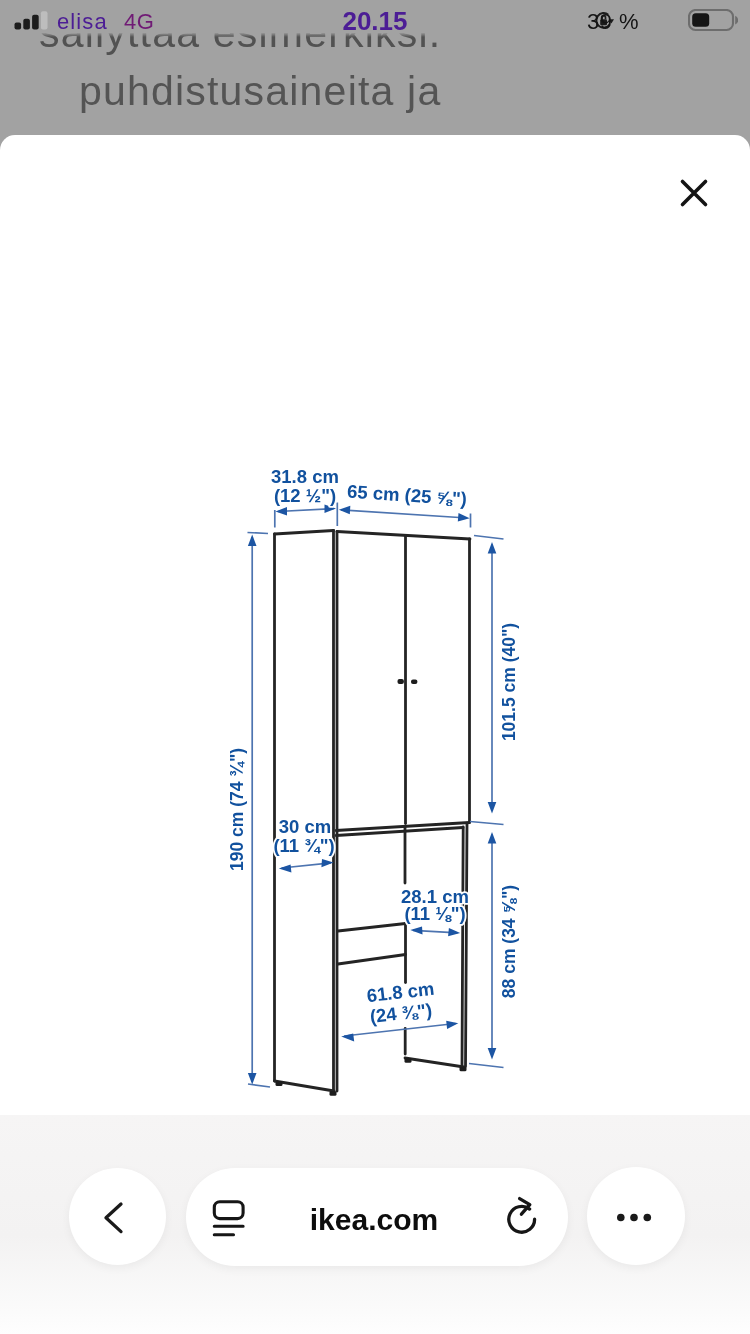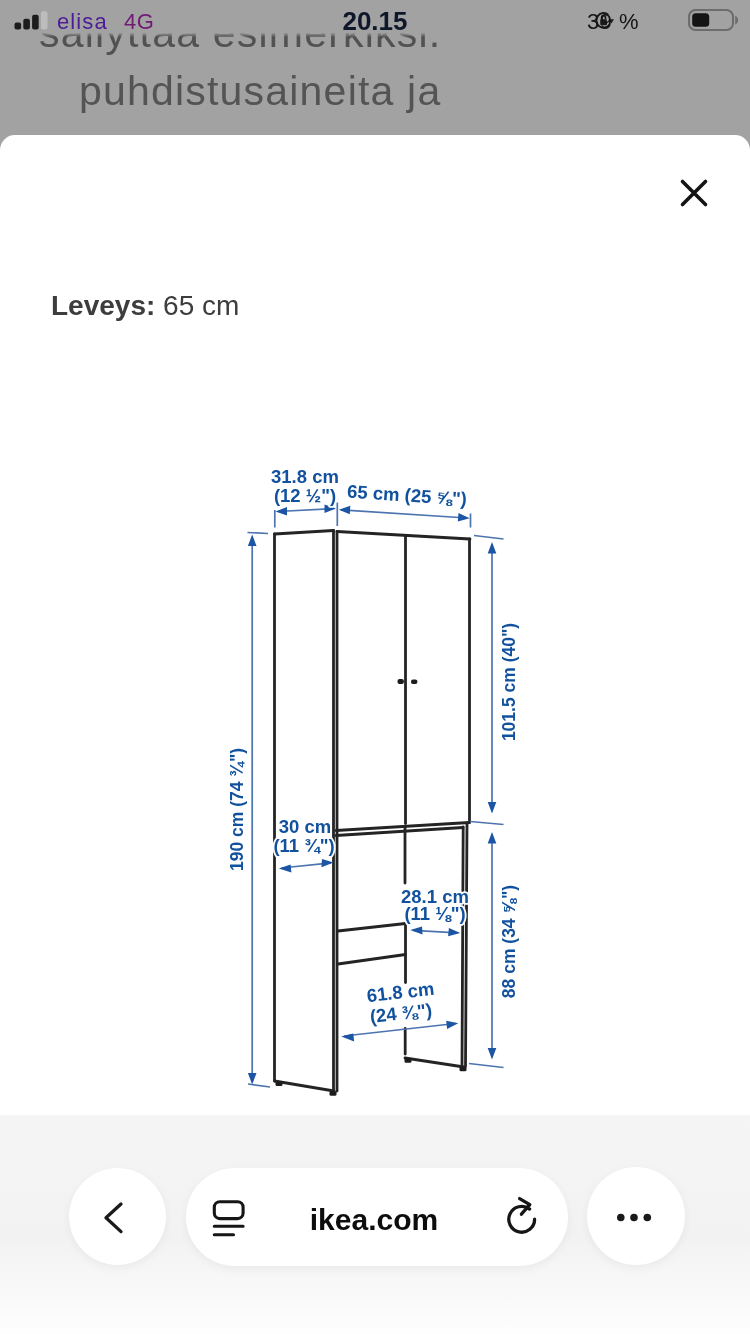--- a/index.html
+++ b/index.html
@@ -23,21 +23,21 @@
     <rect x="0.5" y="12.5" width="6.6" height="7" rx="2" fill="#1c1c1c"></rect>
     <rect x="9.3" y="8.7" width="6.6" height="10.8" rx="2" fill="#1c1c1c"></rect>
     <rect x="18.1" y="4.7" width="6.6" height="14.8" rx="2" fill="#1c1c1c"></rect>
     <rect x="26.9" y="1.2" width="6.6" height="18.3" rx="2" fill="#bdbdbd"></rect>
   </svg>
 
   <div class="abs" style="left:57px;top:9px;font-size:22px;letter-spacing:1.1px;color:#4c1d95;">elisa</div>
 
   <div class="abs" style="left:124px;top:9px;font-size:22px;letter-spacing:0.4px;color:#701a75;">4G</div>
 
-  <div class="abs" style="left:300px;top:6px;width:150px;text-align:center;font-size:26px;font-weight:bold;color:#0f172a;">20.15</div>
+  <div class="abs" style="left:300px;top:6px;width:150px;text-align:center;font-size:26px;font-weight:bold;color:#4c1d95;">20.15</div>
 
   <svg class="abs" style="left:594px;top:11px;" width="22" height="20" viewBox="0 0 22 20">
     <path d="M 14.3 3.7 A 7.3 7.3 0 1 0 15.6 13.6" fill="none" stroke="#1c1c1c" stroke-width="2"></path>
     <path d="M 14.8 8.3 L 20 8.3 L 17.4 12.6 z" fill="#1c1c1c"></path>
     <rect x="6.2" y="8.2" width="6.8" height="6" rx="1.2" fill="#1c1c1c"></rect>
     <path d="M 7.7 8.2 v -1.7 a 1.9 1.9 0 0 1 3.8 0 v 1.7" fill="none" stroke="#1c1c1c" stroke-width="1.7"></path>
   </svg>
 
   <div class="abs" style="left:587px;top:9px;font-size:22px;letter-spacing:0.5px;color:#141414;">39 %</div>
 
@@ -48,21 +48,20 @@
   </svg>
 </div>
 
 <div class="abs" style="left:0;top:135px;width:750px;height:1199px;background:#ffffff;border-radius:15px 15px 0 0;"></div>
 
 <svg class="abs" style="left:679px;top:178px;" width="30" height="30" viewBox="0 0 30 30">
   <path d="M 3.5 3.5 L 26.5 26.5 M 26.5 3.5 L 3.5 26.5" stroke="#141414" stroke-width="3.6" stroke-linecap="round"></path>
 </svg>
 
 <div class="abs" style="left:51px;top:285px;font-size:28px;line-height:41px;color:#3d3d3d;">
-  <div><b>Leveys:</b> 65 cm</div>
 </div>
 
 <svg class="abs" style="left:0;top:440px;filter:blur(0.45px);" width="750" height="670" viewBox="0 0 750 670">
   <g stroke="#242424" stroke-width="2.8" fill="none" stroke-linecap="round">
 
     <path d="M 274.5 94 L 333.5 90.5"></path>
 
     <path d="M 337 91.5 L 470 99"></path>
 
     <path d="M 274.5 94 L 274.5 641"></path>

